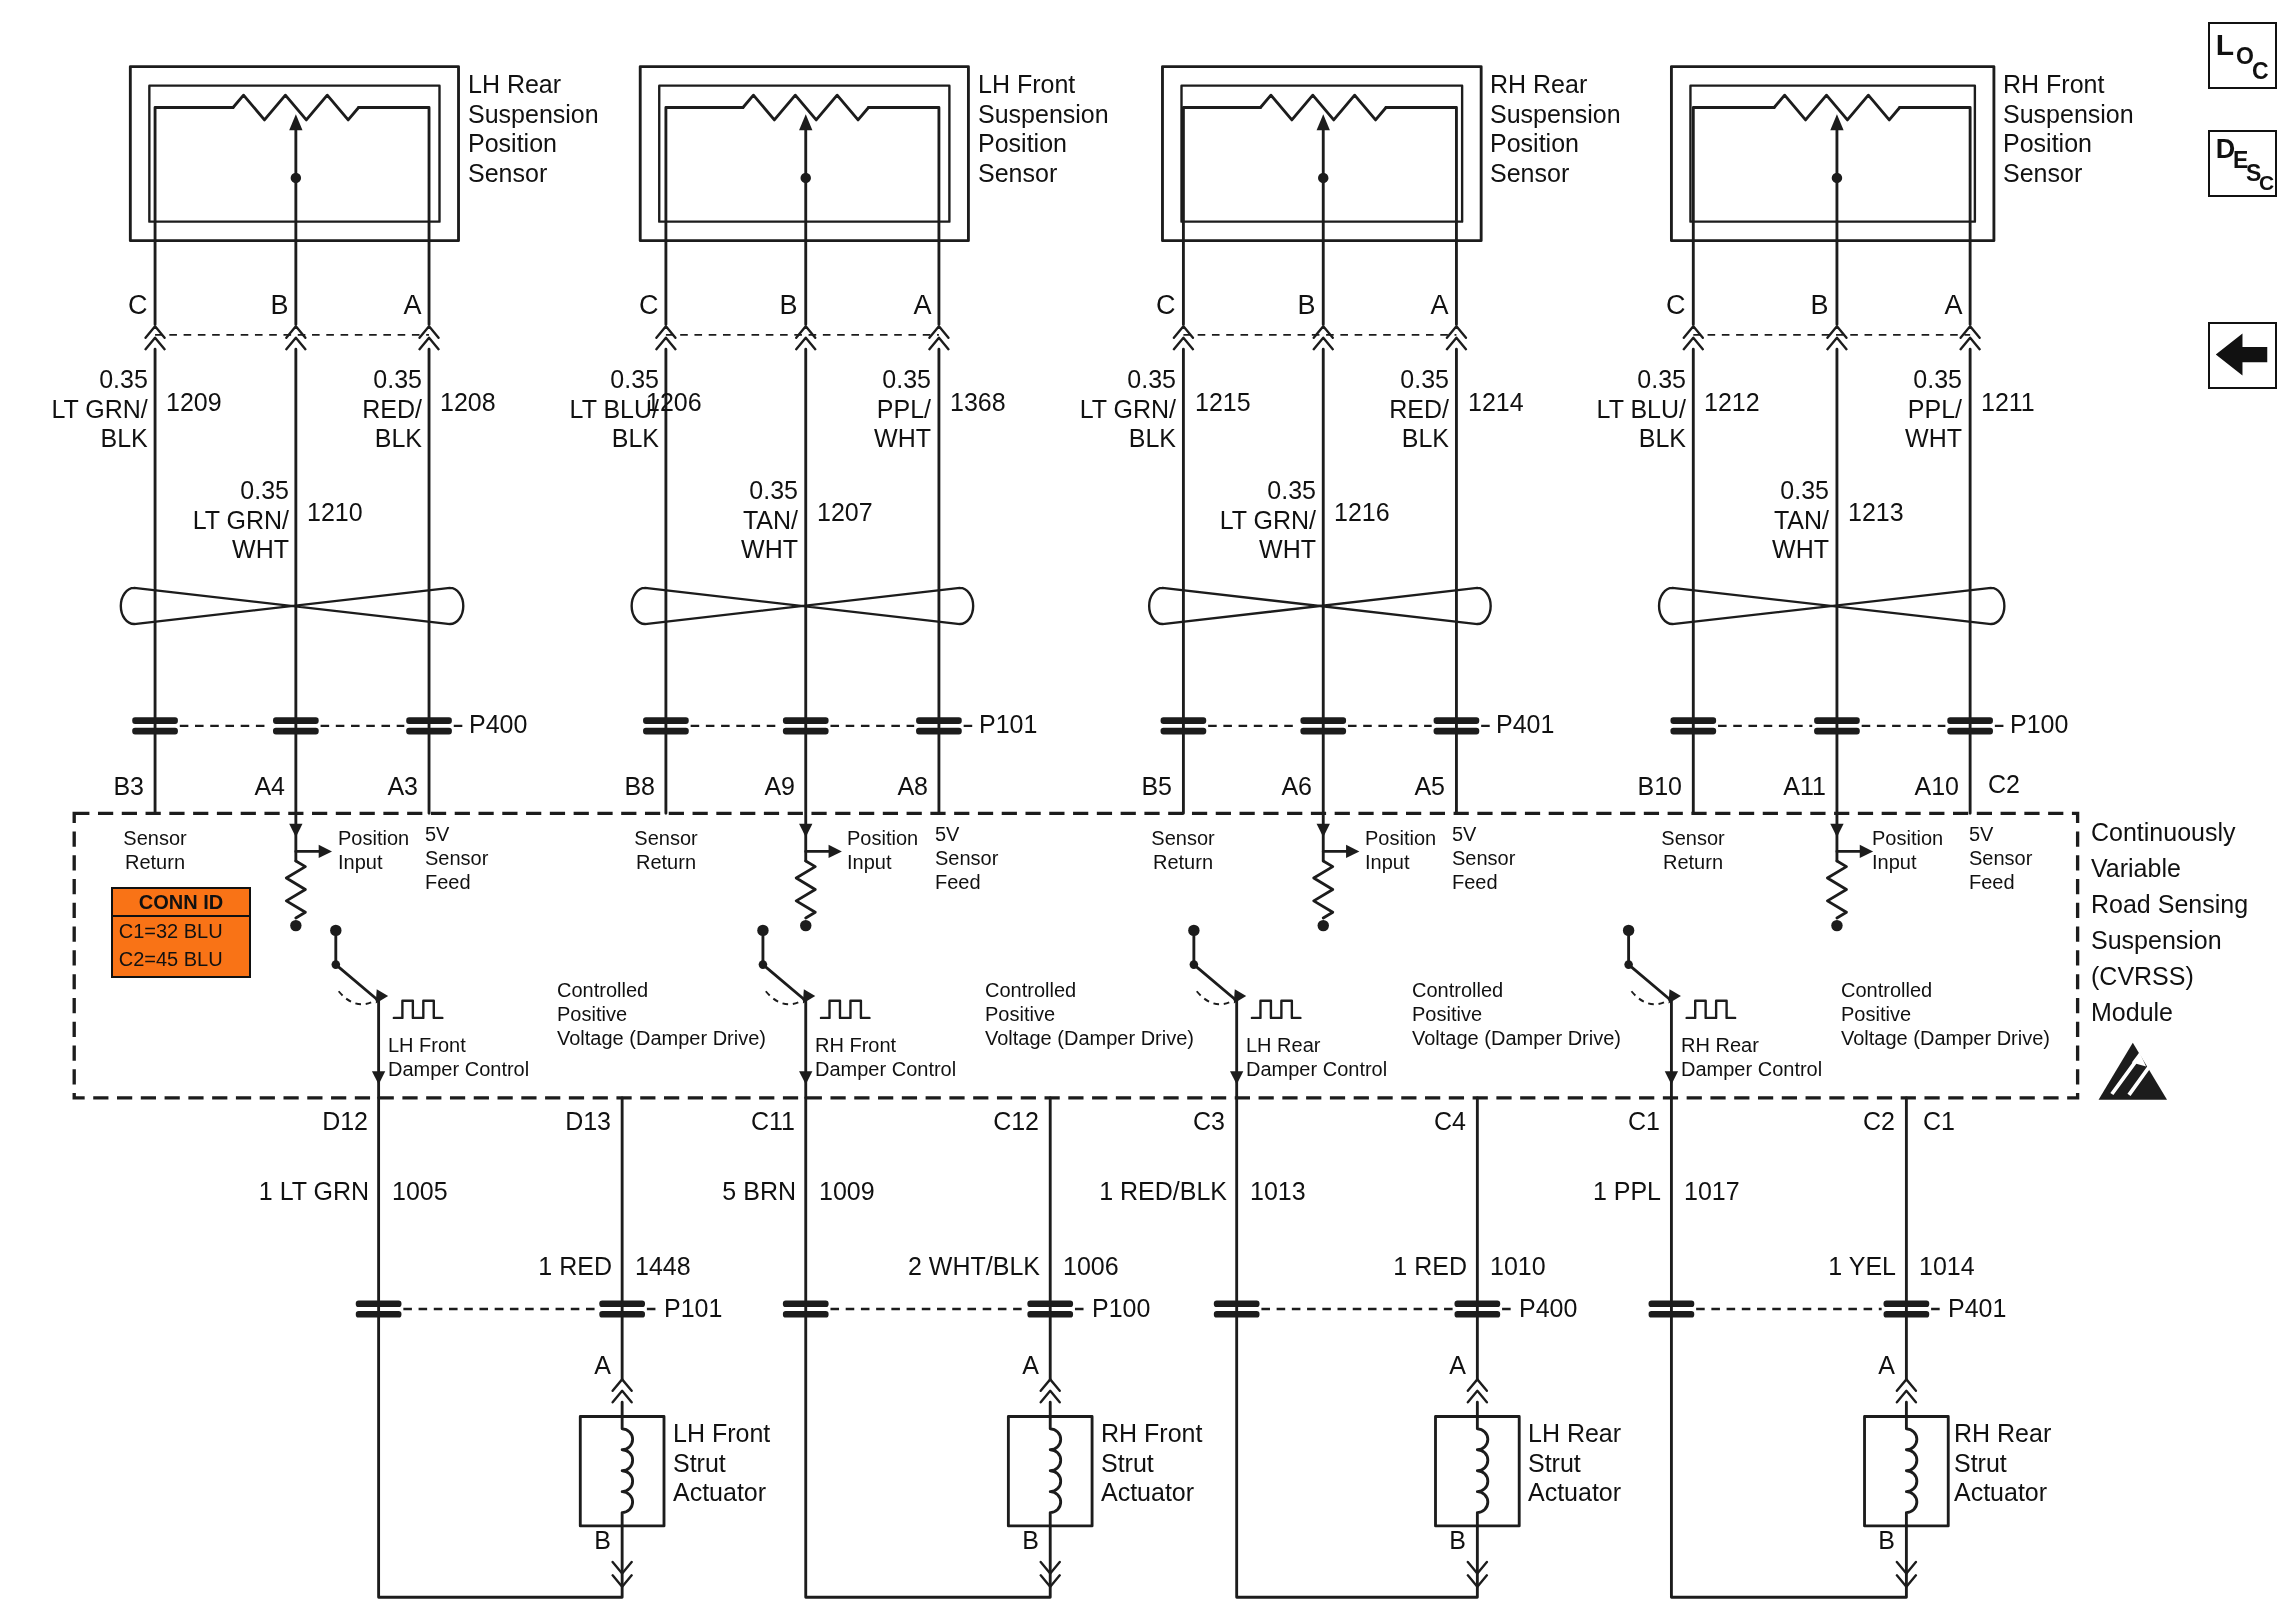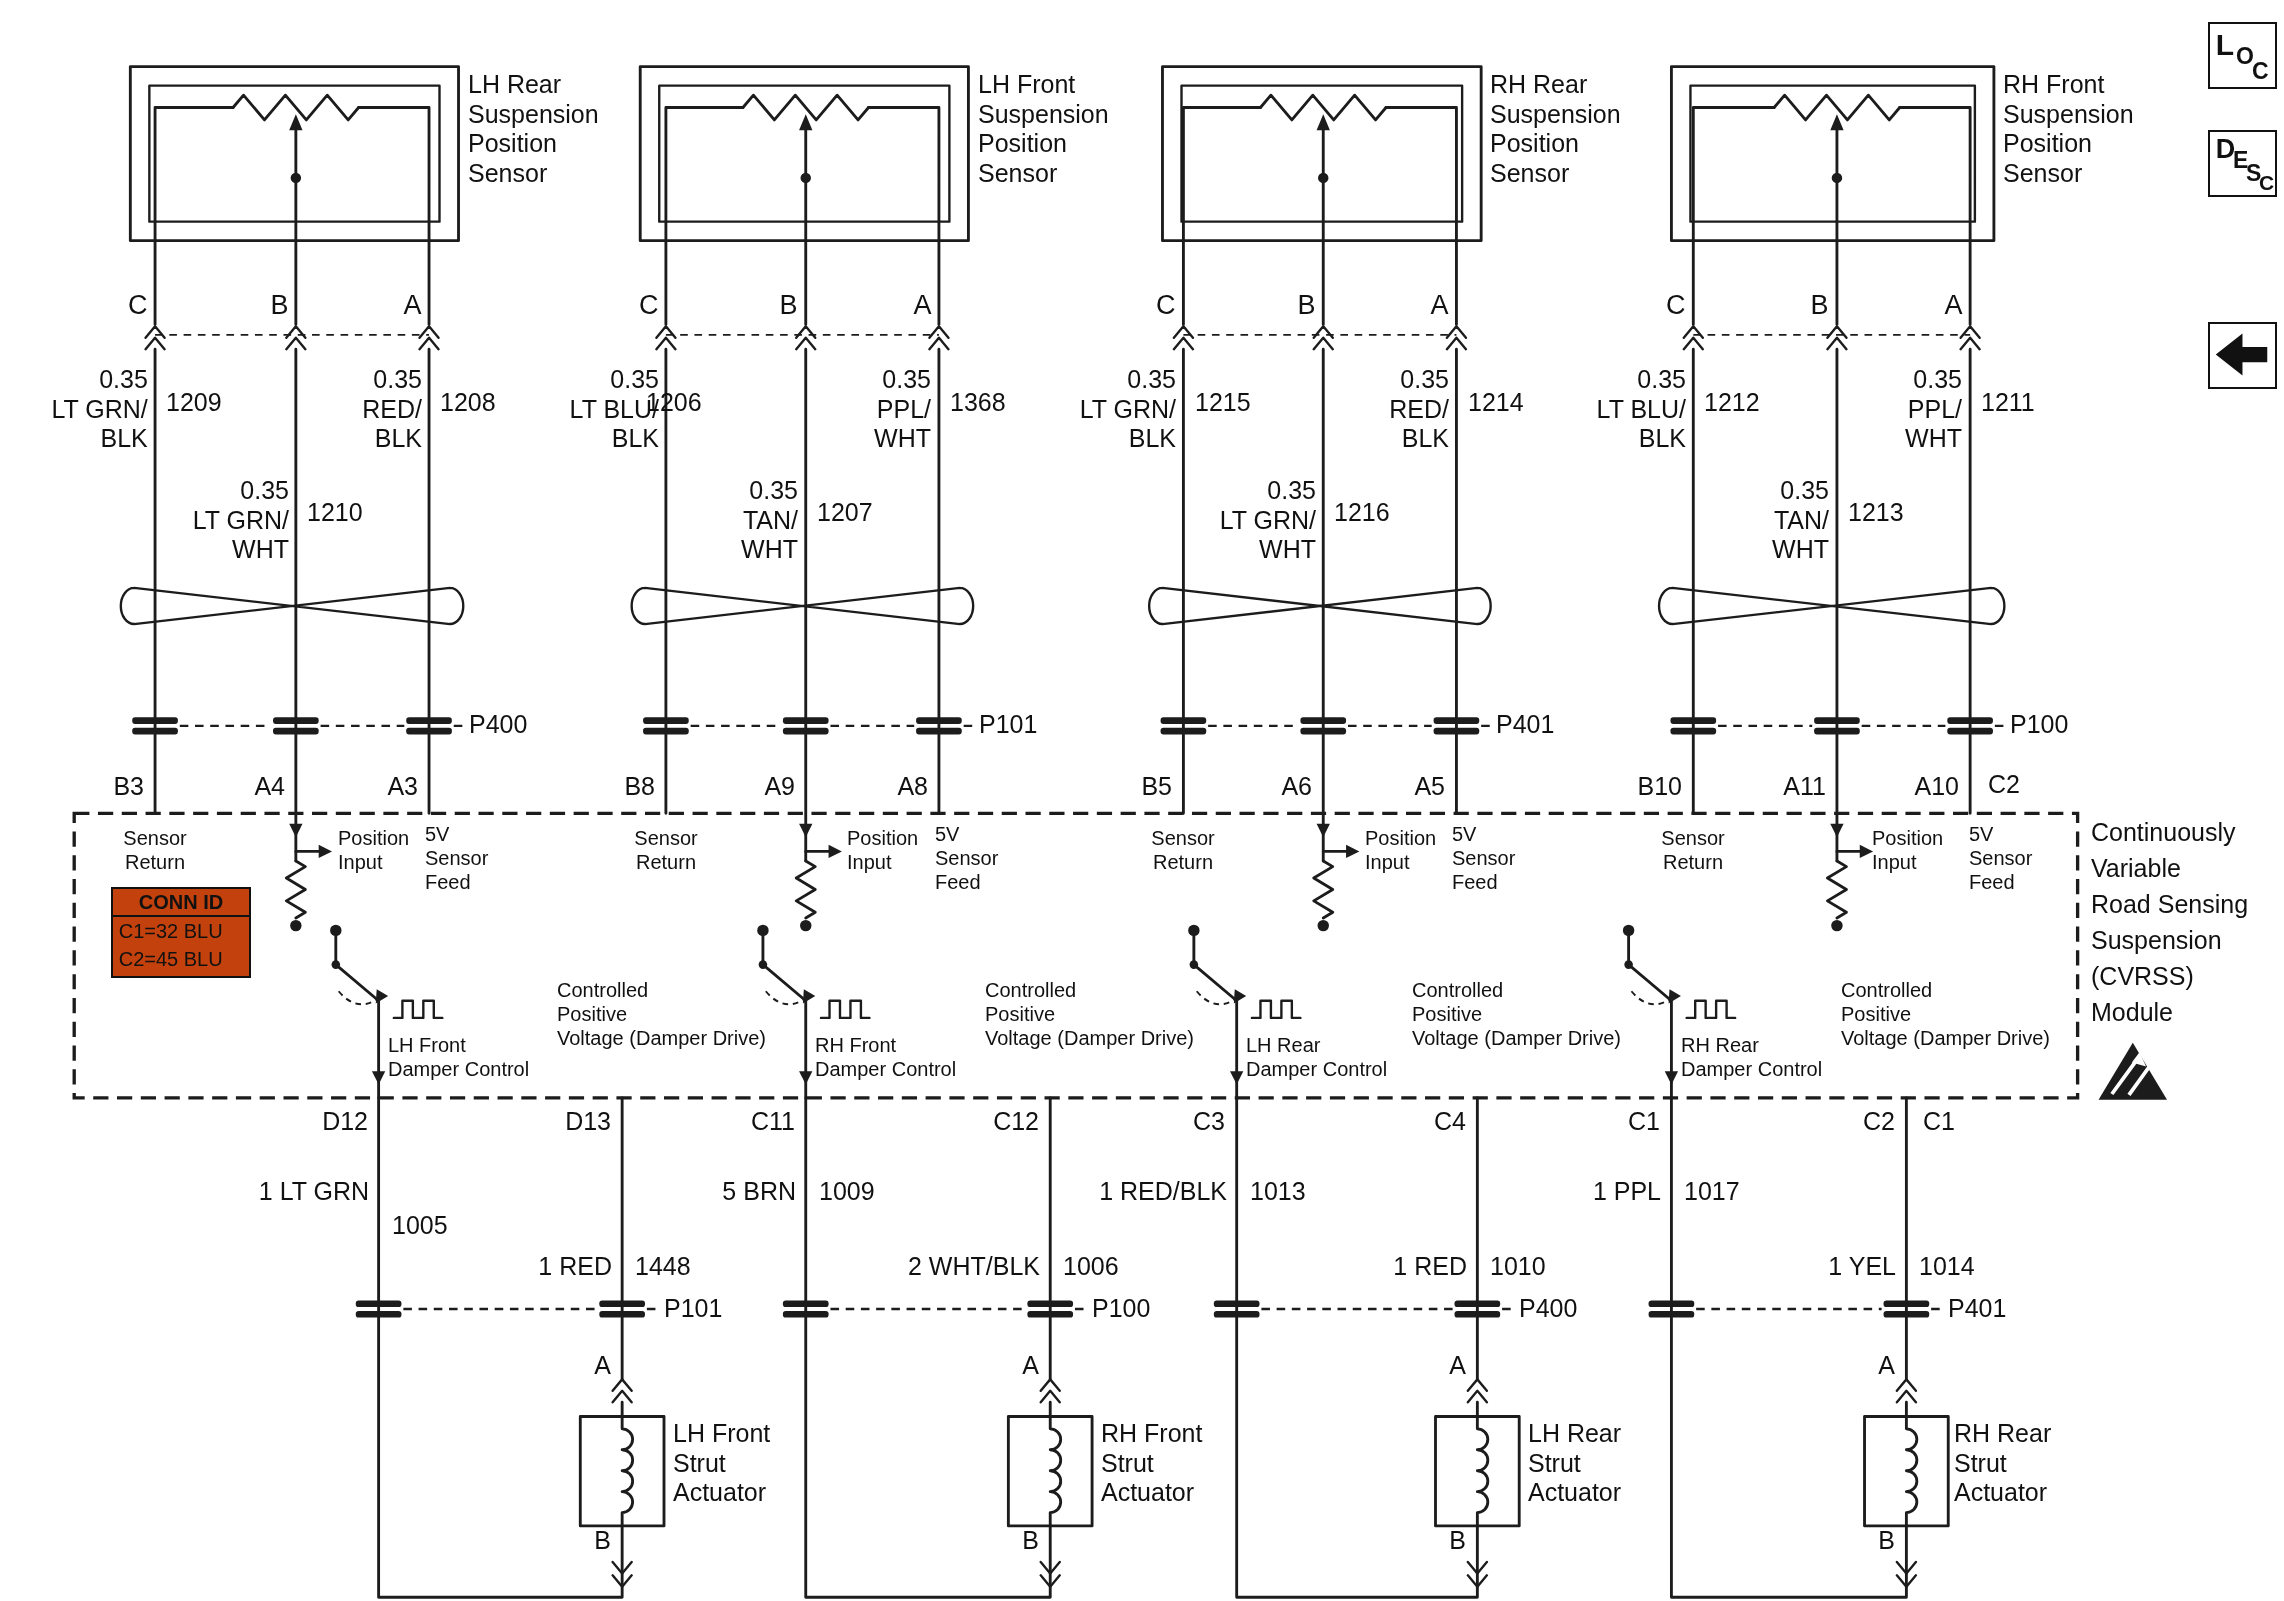--- a/index.html
+++ b/index.html
@@ -13,21 +13,21 @@
   .c{text-align:center;}
   .mod{line-height:36px;}
   
   .w3{stroke:#1c1c1c;stroke-width:3;fill:none;stroke-linejoin:round;stroke-linecap:round;}
   .w25{stroke:#1c1c1c;stroke-width:2.5;fill:none;stroke-linejoin:round;stroke-linecap:round;}
   .dash2{stroke:#1c1c1c;stroke-width:2;fill:none;stroke-dasharray:8 7;}
   .dashc{stroke:#1c1c1c;stroke-width:2.5;fill:none;stroke-dasharray:9 7;}
   .dasha{stroke:#1c1c1c;stroke-width:2;fill:none;stroke-dasharray:6 5;}
   .dashm{stroke:#1c1c1c;stroke-width:3.5;fill:none;stroke-dasharray:16 9;}
   .fill{fill:#1c1c1c;stroke:none;}
-  .connid{position:absolute;left:111px;top:887px;width:140px;height:91px;border:2.9px solid #111;box-sizing:border-box;background:#c2410c;}
+  .connid{position:absolute;left:111px;top:887px;width:140px;height:91px;border:2.9px solid #111;box-sizing:border-box;background:#f97316;}
   .connid .hd{font-size:20px;font-weight:bold;text-align:center;border-bottom:2.9px solid #111;padding:1.9px 0 1px 0;}
   .connid .rw{font-size:20px;line-height:28.5px;padding-left:5.7px;}
   .navbox{position:absolute;width:69px;height:67px;border:2.9px solid #111;box-sizing:border-box;background:#fff;}
   .navbox span{position:absolute;font-weight:bold;}
 </style>
 </head>
 <body>
 
 <div class="stage">
 
@@ -232,21 +232,21 @@
 Sensor
 Feed</div>
 <div class="lbl sm" style="left:388px;top:1033px;width:190px">LH Front
 Damper Control</div>
 <div class="lbl sm" style="left:557px;top:978px;width:238px">Controlled
 Positive
 Voltage (Damper Drive)</div>
 <div class="lbl r" style="left:282px;top:1107px;width:86px">D12</div>
 <div class="lbl r" style="left:525px;top:1107px;width:86px">D13</div>
 <div class="lbl r" style="left:198px;top:1177px;width:171px">1 LT GRN</div>
-<div class="lbl" style="left:392px;top:1211px;width:86px">1005</div>
+<div class="lbl" style="left:392px;top:1177px;width:86px">1005</div>
 <div class="lbl r" style="left:441px;top:1252px;width:171px">1 RED</div>
 <div class="lbl" style="left:635px;top:1252px;width:86px">1448</div>
 <div class="lbl" style="left:664px;top:1294px;width:86px">P101</div>
 <div class="lbl r" style="left:573px;top:1351px;width:38px">A</div>
 <div class="lbl" style="left:673px;top:1419px;width:190px">LH Front
 Strut
 Actuator</div>
 <div class="lbl r" style="left:573px;top:1526px;width:38px">B</div>
 
 <div class="lbl" style="left:978px;top:70px;width:238px">LH Front

